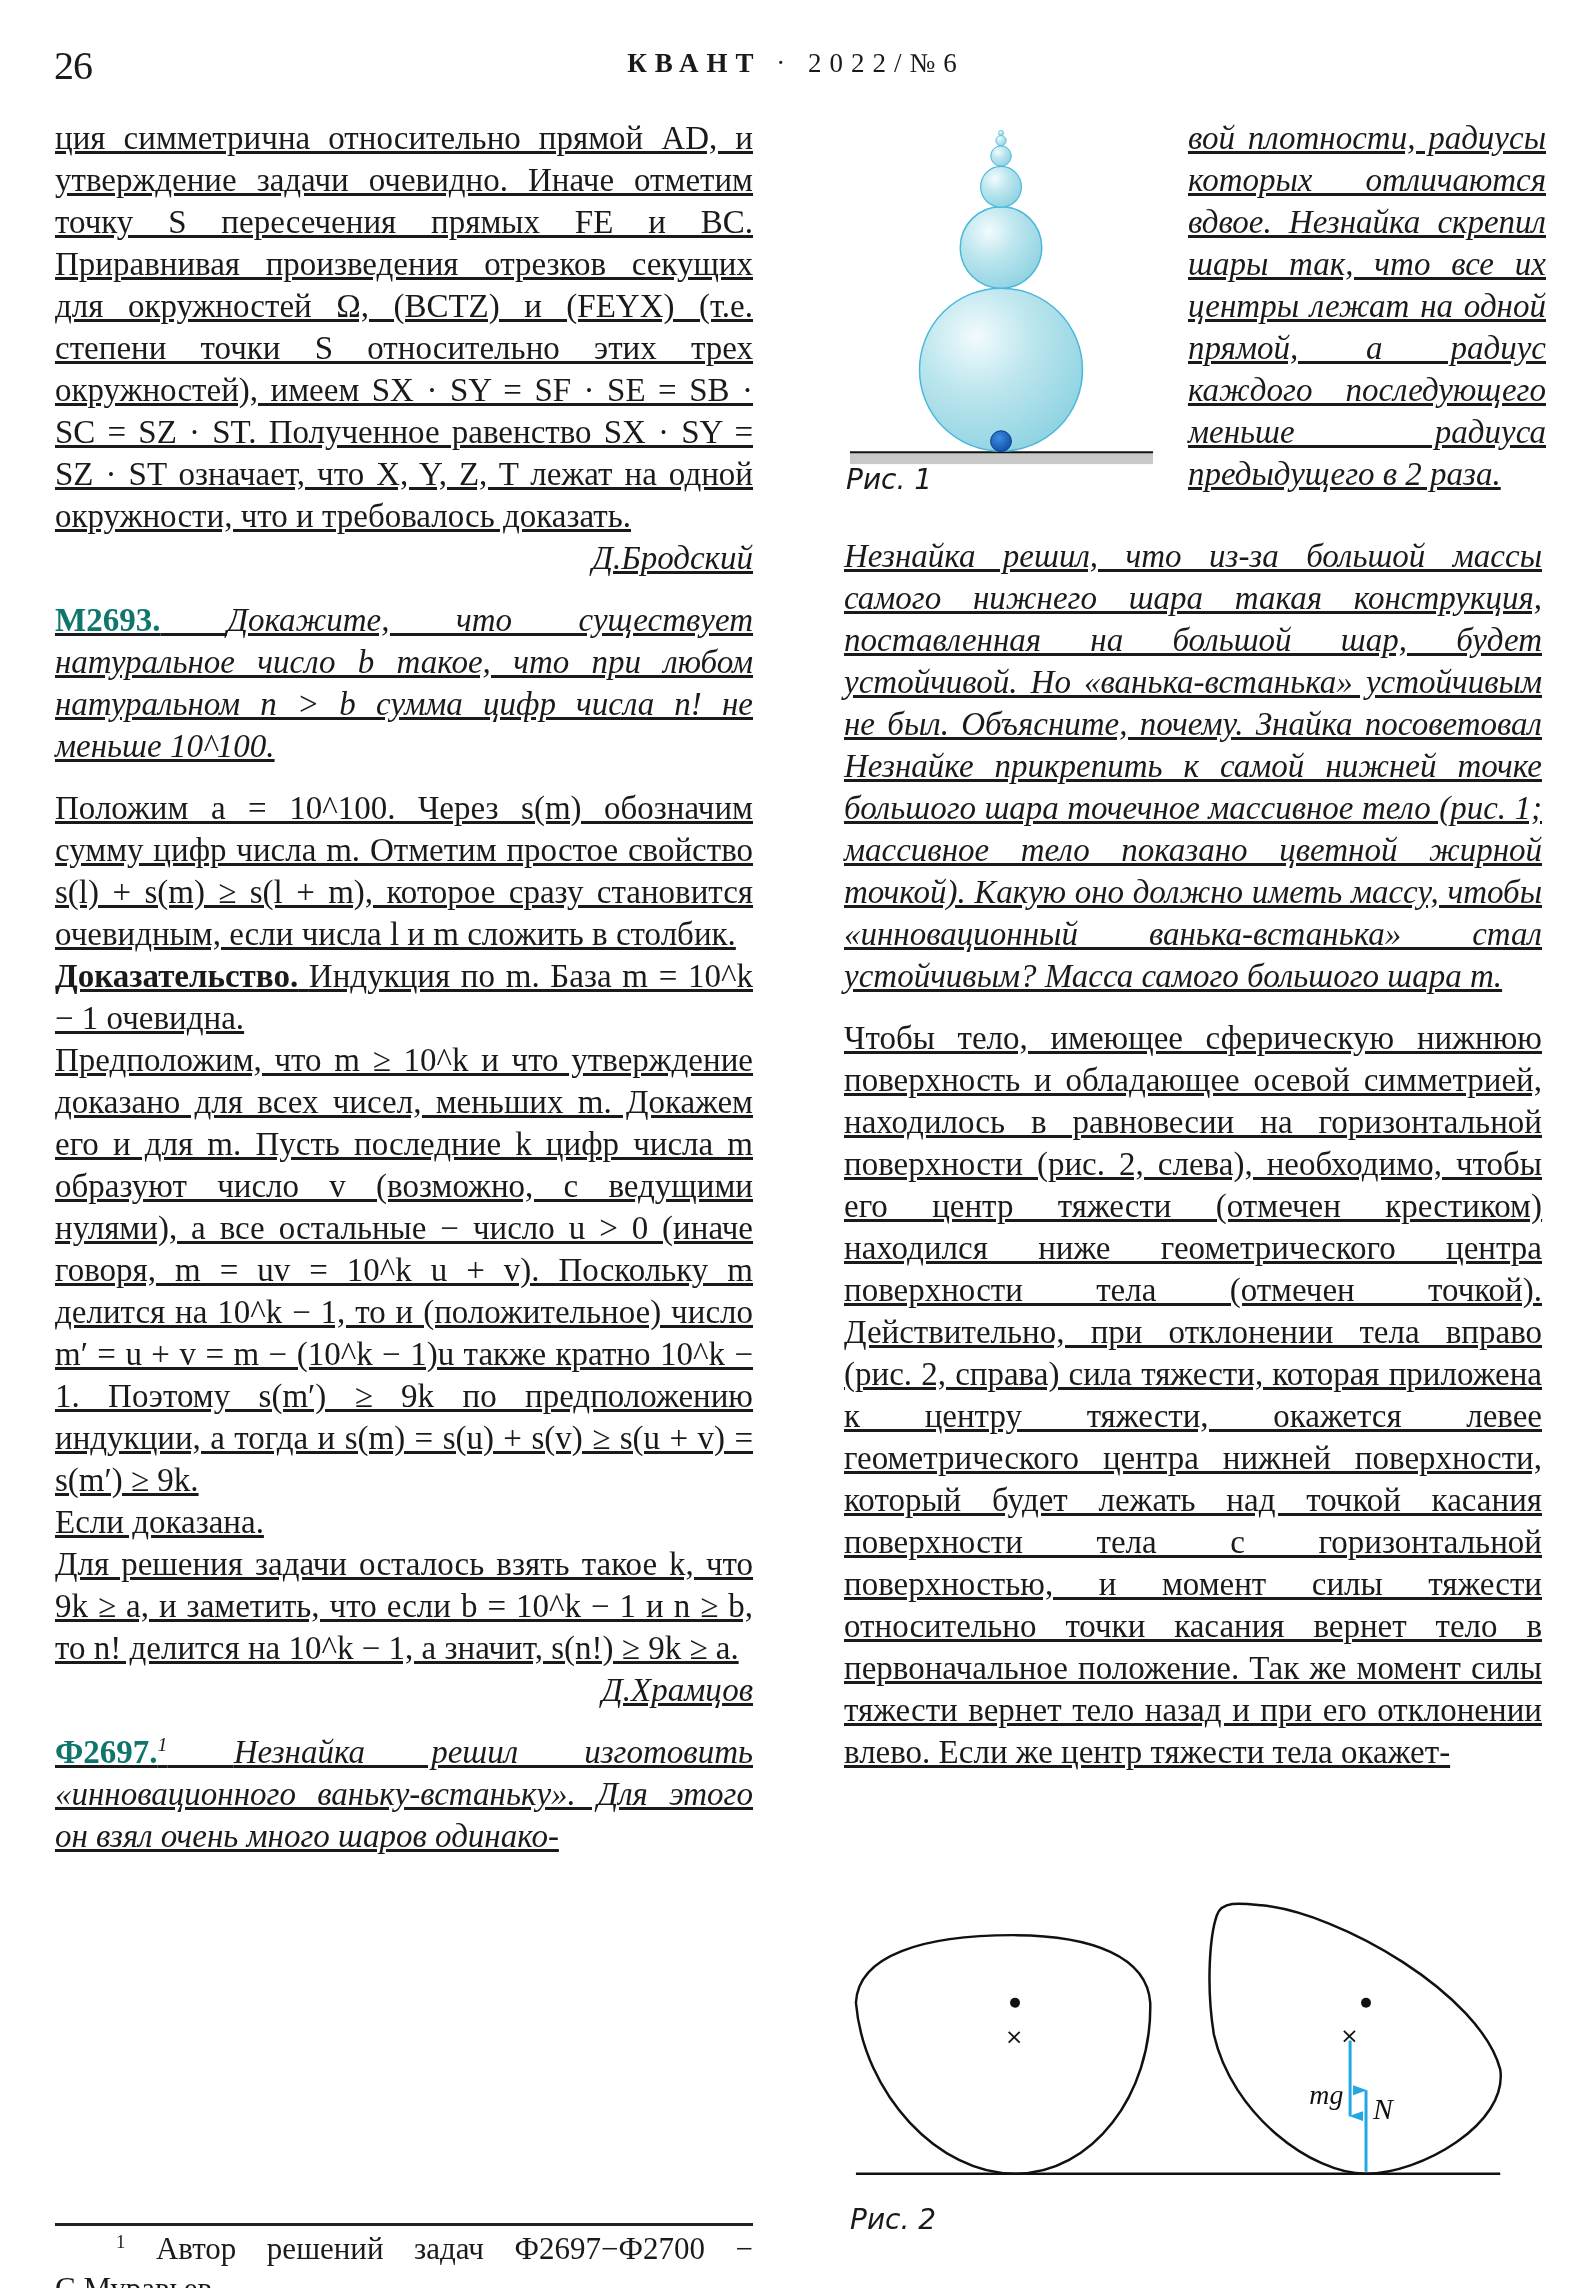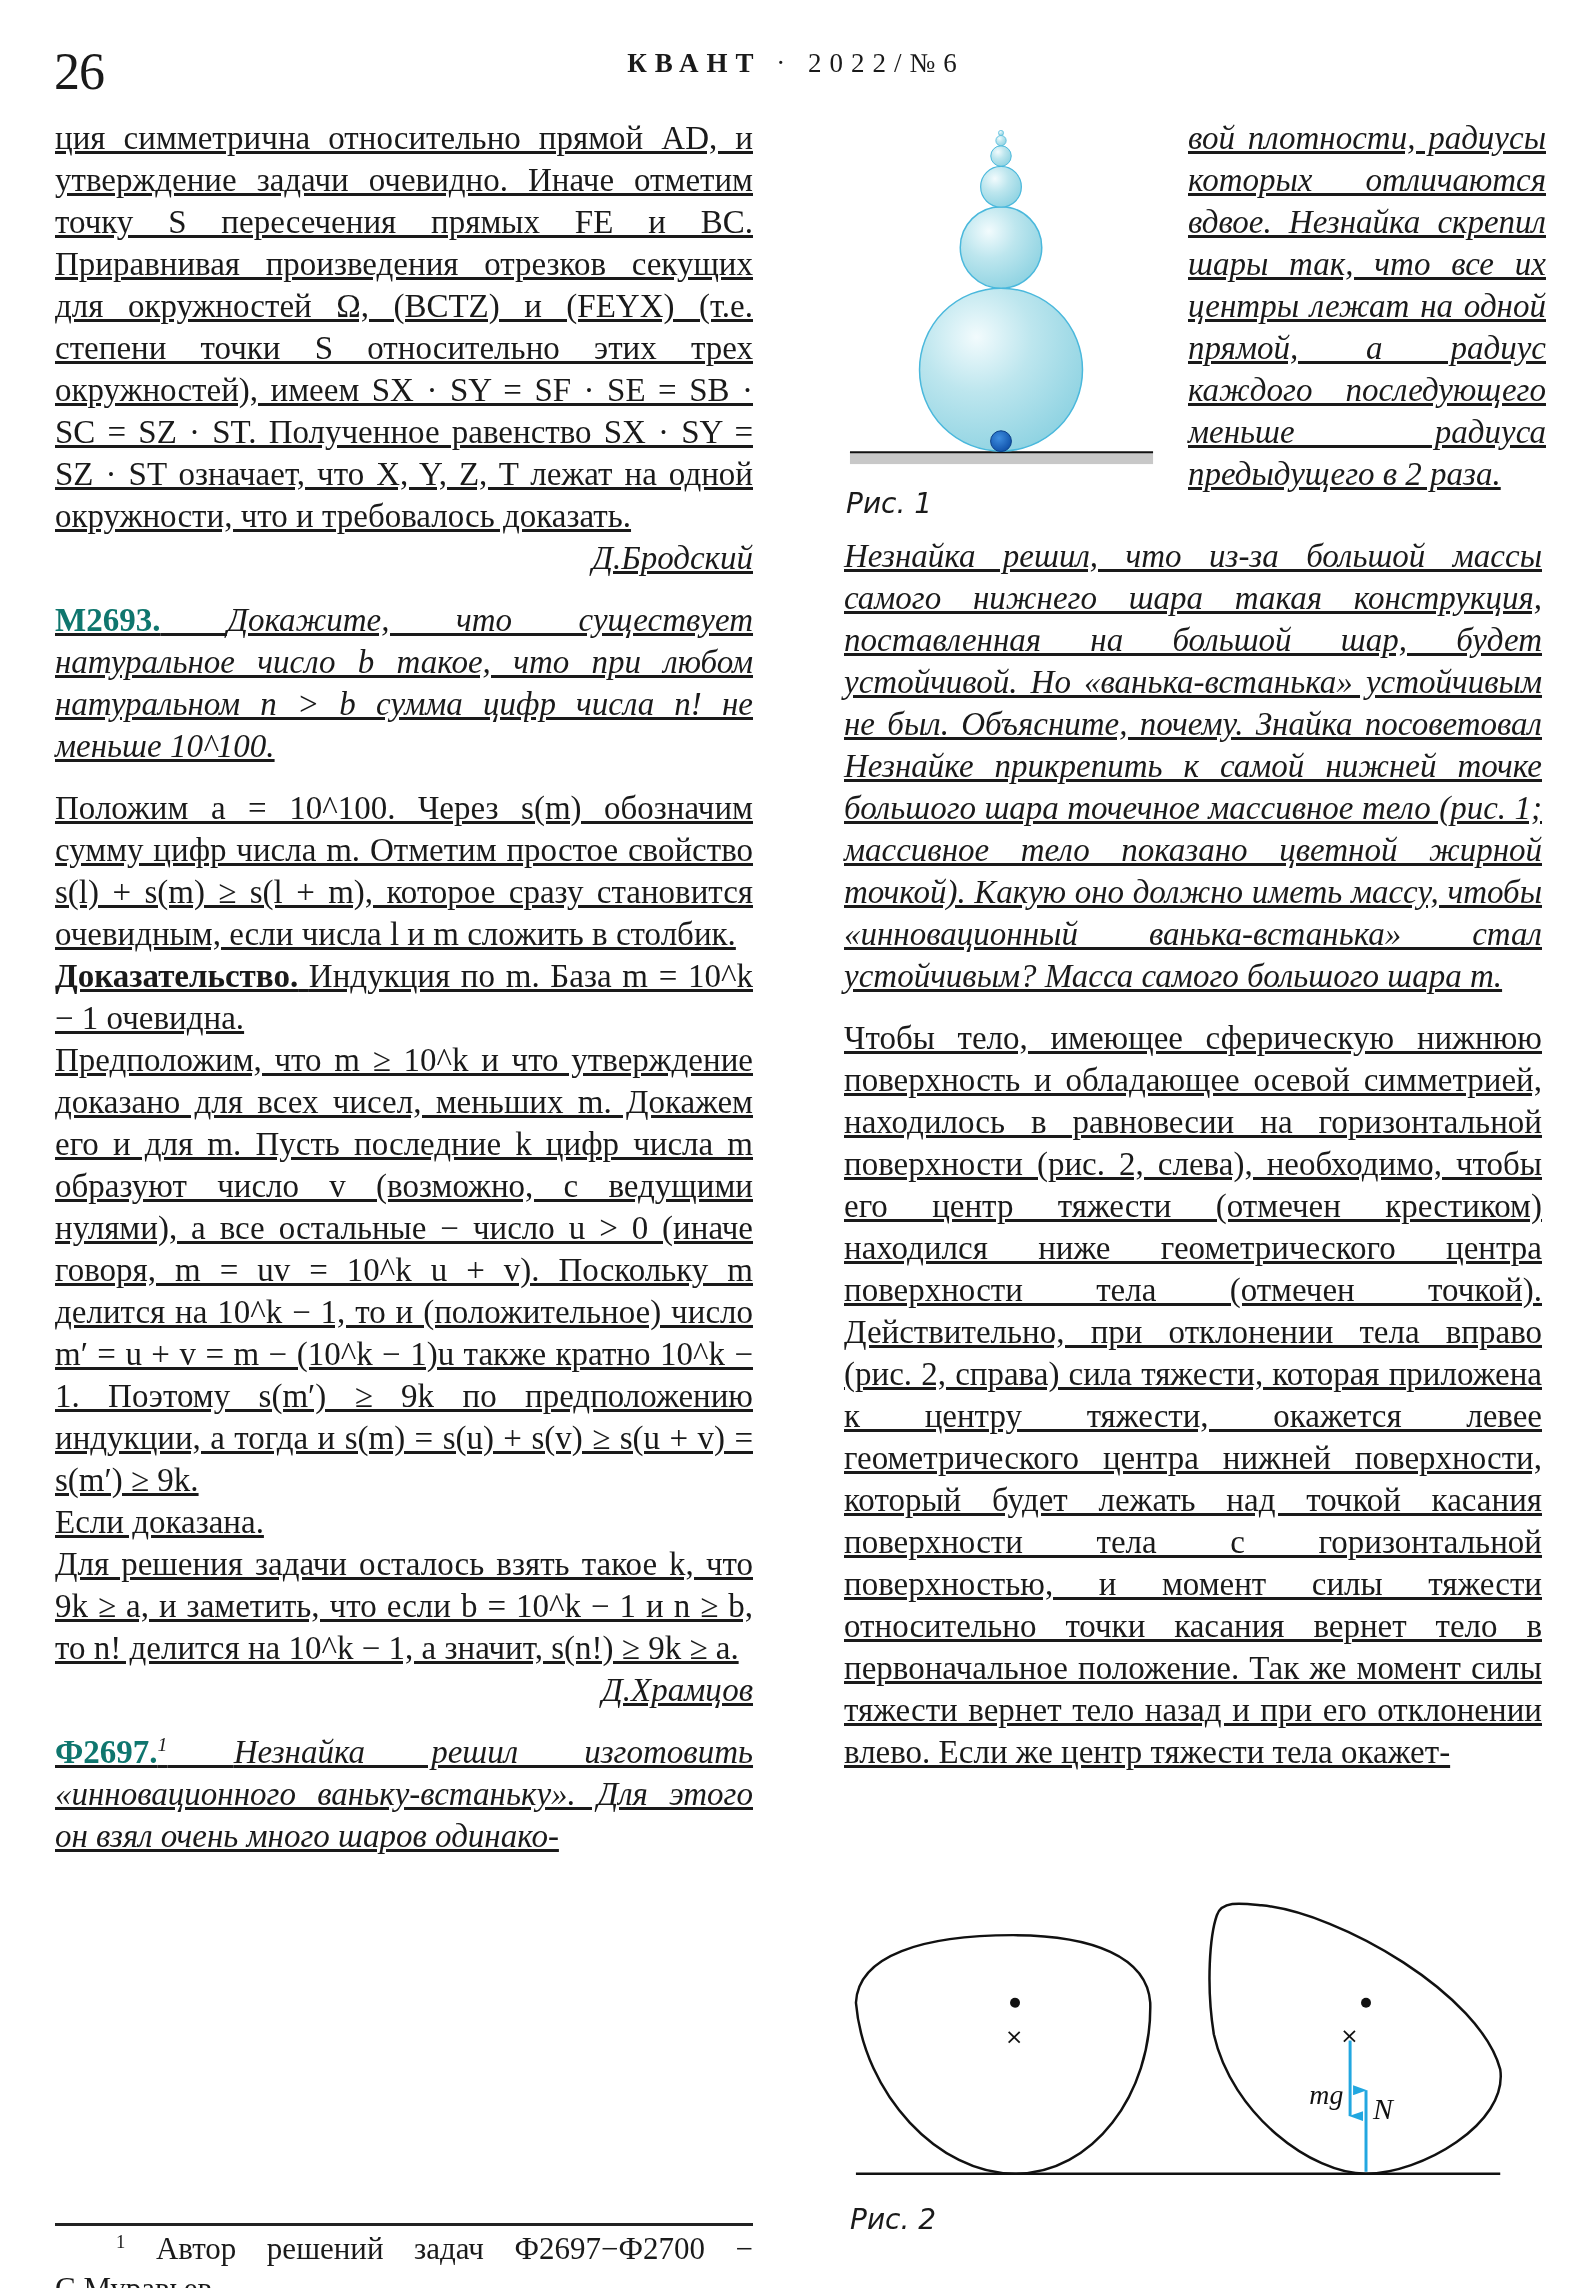--- a/index.html
+++ b/index.html
@@ -1,18 +1,18 @@
 <!DOCTYPE html>
 <html><head>
 <meta charset="utf-8">
 <style>
   html, body { margin:0; padding:0; background:#ffffff; }
   body { width:1592px; height:2289px; position:relative; overflow:hidden; color:#1a1a1a;
          font-family:"Liberation Serif", "DejaVu Serif", serif; }
-  .hdr-num { position:absolute; left:54px; top:42px; font-size:52px; letter-spacing:-1px; }
+  .hdr-num { position:absolute; left:54px; top:42px; font-size:40px; letter-spacing:-1px; }
   .hdr-title { position:absolute; left:0; width:1592px; top:48px; text-align:center; font-size:27px; letter-spacing:8px; }
   .hdr-title b { font-weight:bold; }
   .col { position:absolute; font-size:33px; line-height:42px; text-align:justify;text-decoration:underline; }
   .col p { margin:0; }
   .left { left:55px; width:698px; top:117px; }
   .right { left:844px; width:698px; }
   .it { font-style:italic; }
   .sig { text-align:right; font-style:italic; }
   .prob { color:#0f766e; font-weight:bold; font-style:normal; }
   .gap { height:20px; }
@@ -81,21 +81,21 @@
     <rect x="6" y="337" width="305" height="12" fill="#c8c8c8"></rect>
     <line x1="6" y1="337" x2="311" y2="337" stroke="#111" stroke-width="2"></line>
     <circle cx="158" cy="254" r="82" fill="url(#sph)" stroke="#4ab8dc" stroke-width="1.5"></circle>
     <circle cx="158" cy="131" r="41" fill="url(#sph)" stroke="#4ab8dc" stroke-width="1.5"></circle>
     <circle cx="158" cy="70" r="20.5" fill="url(#sph)" stroke="#4ab8dc" stroke-width="1.2"></circle>
     <circle cx="158" cy="39" r="10.3" fill="url(#sph)" stroke="#4ab8dc" stroke-width="1"></circle>
     <circle cx="158" cy="23.5" r="5.2" fill="url(#sph)" stroke="#4ab8dc" stroke-width="0.8"></circle>
     <circle cx="158" cy="15.8" r="2.6" fill="url(#sph)" stroke="#4ab8dc" stroke-width="0.6"></circle>
     <circle cx="158" cy="326" r="10.5" fill="url(#ball)" stroke="#0b3f87" stroke-width="1"></circle>
   </svg>
-  <div class="fig-cap" style="position:absolute;left:2px;top:370px;">Рис. 1</div>
+  <div class="fig-cap" style="position:absolute;left:2px;top:346px;">Рис. 1</div>
 </div>
 
 <div class="col right-top">
   <p>вой плотности, радиусы которых отличаются вдвое. Незнайка скрепил шары так, что все их центры лежат на одной прямой, а радиус каждого последующего меньше радиуса предыдущего в 2 раза.</p>
 </div>
 
 <div class="col right" style="top:535px;">
   <p class="it">Незнайка решил, что из-за большой массы самого нижнего шара такая конструкция, поставленная на большой шар, будет устойчивой. Но «ванька-встанька» устойчивым не был. Объясните, почему. Знайка посоветовал Незнайке прикрепить к самой нижней точке большого шара точечное массивное тело (рис. 1; массивное тело показано цветной жирной точкой). Какую оно должно иметь массу, чтобы «инновационный ванька-встанька» стал устойчивым? Масса самого большого шара m.</p>
   <div class="gap"></div>
   <p>Чтобы тело, имеющее сферическую нижнюю поверхность и обладающее осевой симметрией, находилось в равновесии на горизонтальной поверхности (рис. 2, слева), необходимо, чтобы его центр тяжести (отмечен крестиком) находился ниже геометрического центра поверхности тела (отмечен точкой). Действительно, при отклонении тела вправо (рис. 2, справа) сила тяжести, которая приложена к центру тяжести, окажется левее геометрического центра нижней поверхности, который будет лежать над точкой касания поверхности тела с горизонтальной поверхностью, и момент силы тяжести относительно точки касания вернет тело в первоначальное положение. Так же момент силы тяжести вернет тело назад и при его отклонении влево. Если же центр тяжести тела окажет-</p>

